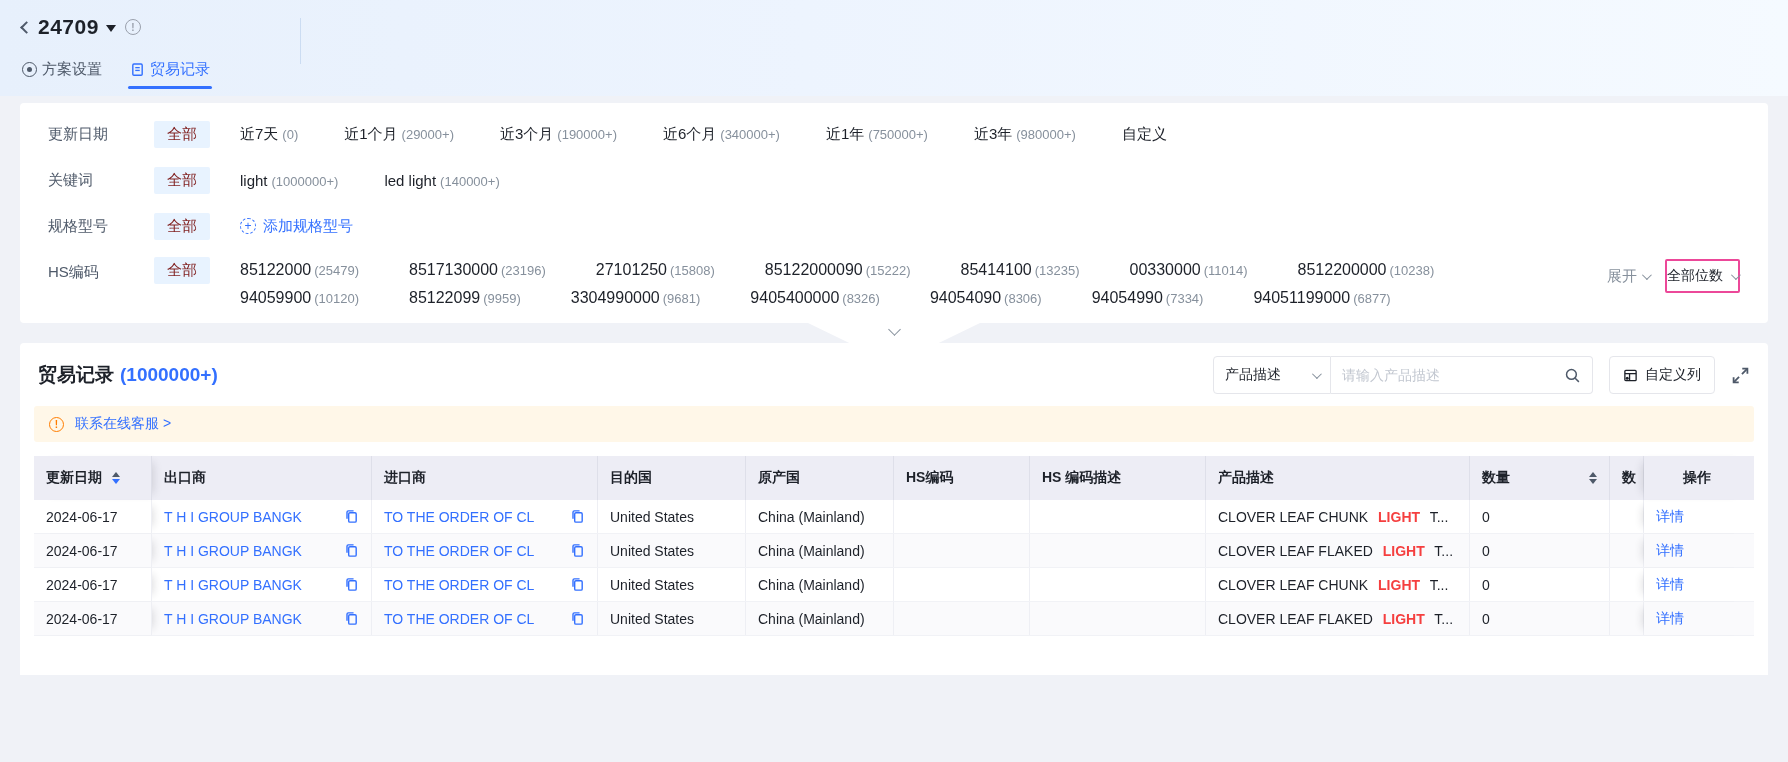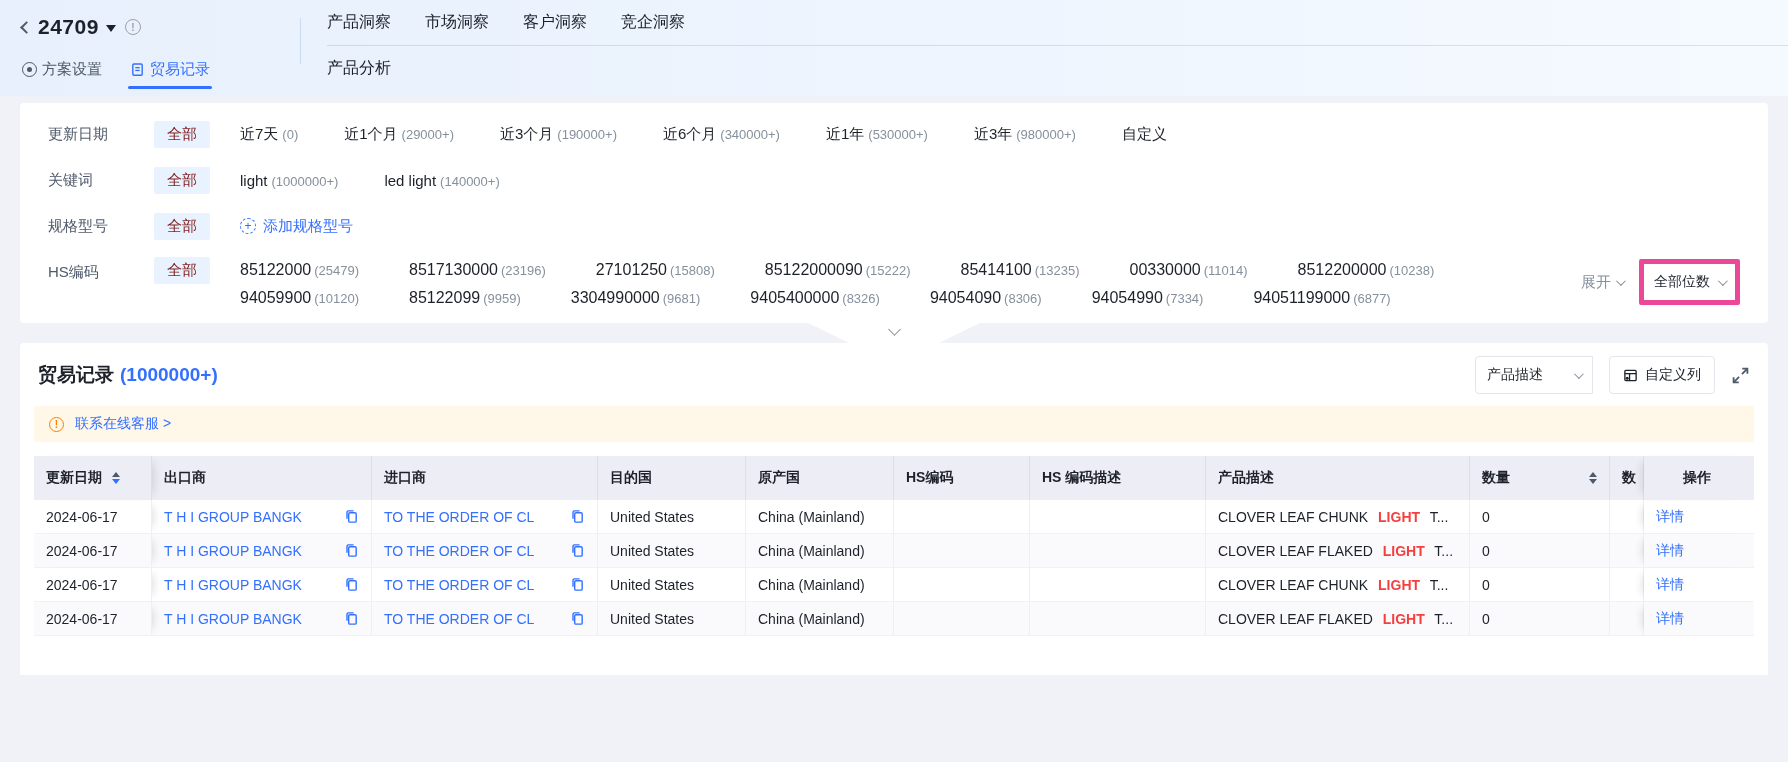--- a/index.html
+++ b/index.html
@@ -44,21 +44,21 @@
   .dr-arrow { color:#C9CDD4; font-size:14px; flex:none; }
   .dr-cal { margin-left:auto; flex:none; }
   .addspec { display:flex; align-items:center; gap:7px; color:#3370FF; font-size:15px; cursor:pointer; }
   .plus-ic { width:16px; height:16px; border:1px dashed #3370FF; border-radius:50%; display:flex; align-items:center; justify-content:center; font-size:12px; line-height:1; color:#3370FF; }
   .hs-lines { display:flex; flex-direction:column; gap:10px; padding-top:4px; }
   .hs-line { display:flex; gap:50px; }
   .hs-item { display:flex; align-items:baseline; gap:3px; font-size:16px; cursor:pointer; white-space:nowrap; }
   .hs-item .c { font-size:13px; color:#86909C; }
   .hs-right { position:absolute; right:0; top:10px; display:flex; align-items:center; gap:16px; }
   .expand-link { display:flex; align-items:center; gap:5px; color:#86909C; font-size:15px; cursor:pointer; }
-  .digits-sel { height:46px; border:5px solid #ec4899; border-radius:2px; display:flex; align-items:center; gap:8px; padding:0 10px; font-size:14px; cursor:pointer; }
+  .digits-sel { height:34px; border:2px solid #ec4899; border-radius:2px; display:flex; align-items:center; gap:8px; padding:0 0; font-size:14px; cursor:pointer; }
   .collapse-tab { position:absolute; left:50%; transform:translateX(-50%); bottom:-20px; width:172px; height:20px; background:#fff; clip-path:polygon(0 0,100% 0,76% 100%,24% 100%); display:flex; align-items:flex-start; justify-content:center; cursor:pointer; }
   .collapse-tab .chev { width:9px; height:9px; border-width:1.5px; border-color:#86909C; transform:rotate(45deg); margin-top:2px; }
 
   
   .rcard { margin:20px 20px 0; background:#fff; border-radius:4px 4px 0 0; padding:13px 14px 0; height:332px; }
   .rhead { display:flex; align-items:center; justify-content:space-between; padding:0 4px; }
   .rtitle { font-size:19px; font-weight:700; display:flex; gap:6px; align-items:baseline; }
   .rcount { color:#3370FF; font-weight:700; }
   .rctrls { display:flex; align-items:center; }
   .sel { width:118px; height:38px; border:1px solid #E5E6EB; border-radius:4px 0 0 4px; display:flex; align-items:center; justify-content:space-between; padding:0 11px; font-size:14px; cursor:pointer; }
@@ -117,29 +117,20 @@
         <svg width="15" height="15" viewBox="0 0 16 16">
             <rect x="3" y="2.2" width="10" height="12" rx="1.2" fill="none" stroke="#3370FF" stroke-width="1.5"></rect>
             <line x1="5.6" y1="6" x2="10.4" y2="6" stroke="#3370FF" stroke-width="1.4"></line>
             <line x1="5.6" y1="9" x2="10.4" y2="9" stroke="#3370FF" stroke-width="1.4"></line>
           </svg>
         <span>贸易记录</span>
       </div>
     </div>
   </div>
   <div class="tb-divider"></div>
-  <div class="tb-nav">
-    <div class="nav-top">
-      <span class="nav-tab">产品洞察</span>
-      <span class="nav-tab">市场洞察</span>
-      <span class="nav-tab">客户洞察</span>
-      <span class="nav-tab">竞企洞察</span>
-    </div>
-    <div class="sub-tab">产品分析</div>
-  </div>
 </div>
 
 <div class="fcard">
 
   <div class="frow">
     <div class="flabel">更新日期</div>
     <div class="fchip">全部</div>
     <div class="fopts">
       <div class="fopt">
           <span>近7天</span>
@@ -152,21 +143,21 @@
       <div class="fopt">
           <span>近3个月</span>
           <span class="c">(190000+)</span>
         </div>
       <div class="fopt">
           <span>近6个月</span>
           <span class="c">(340000+)</span>
         </div>
       <div class="fopt">
           <span>近1年</span>
-          <span class="c">(530000+)</span>
+          <span class="c">(750000+)</span>
         </div>
       <div class="fopt">
           <span>近3年</span>
           <span class="c">(980000+)</span>
         </div>
       <div class="fopt">
           <span>自定义</span>
         </div>
     </div>
   </div>
@@ -280,20 +271,27 @@
 <div class="rcard">
   <div class="rhead">
     <div class="rtitle">
       <span>贸易记录</span>
       <span class="rcount">(1000000+)</span>
     </div>
     <div class="rctrls">
       <div class="sel">
         <span>产品描述</span>
         <span class="chev down-sm"></span>
+      </div>
+      <div class="searchbox">
+        <input placeholder="请输入产品描述" style="">
+        <svg width="17" height="17" viewBox="0 0 16 16">
+            <circle cx="7" cy="7" r="4.6" fill="none" stroke="#4E5969" stroke-width="1.4"></circle>
+            <line x1="10.5" y1="10.5" x2="14" y2="14" stroke="#4E5969" stroke-width="1.4"></line>
+          </svg>
       </div>
       <div class="colbtn">
         <svg width="15" height="15" viewBox="0 0 16 16">
             <rect x="2" y="2.5" width="12" height="11" rx="1" fill="none" stroke="#1D2129" stroke-width="1.4"></rect>
             <line x1="2" y1="6" x2="14" y2="6" stroke="#1D2129" stroke-width="1.4"></line>
             <line x1="7" y1="6" x2="7" y2="13.5" stroke="#1D2129" stroke-width="1.4"></line>
             <circle cx="4.5" cy="11" r="1.6" fill="#1D2129"></circle>
           </svg>
         <span>自定义列</span>
       </div>

